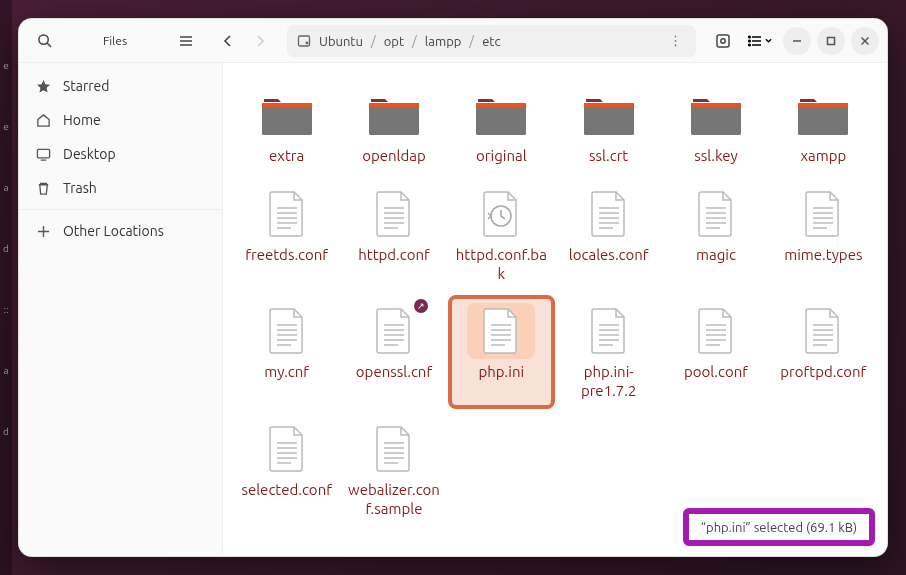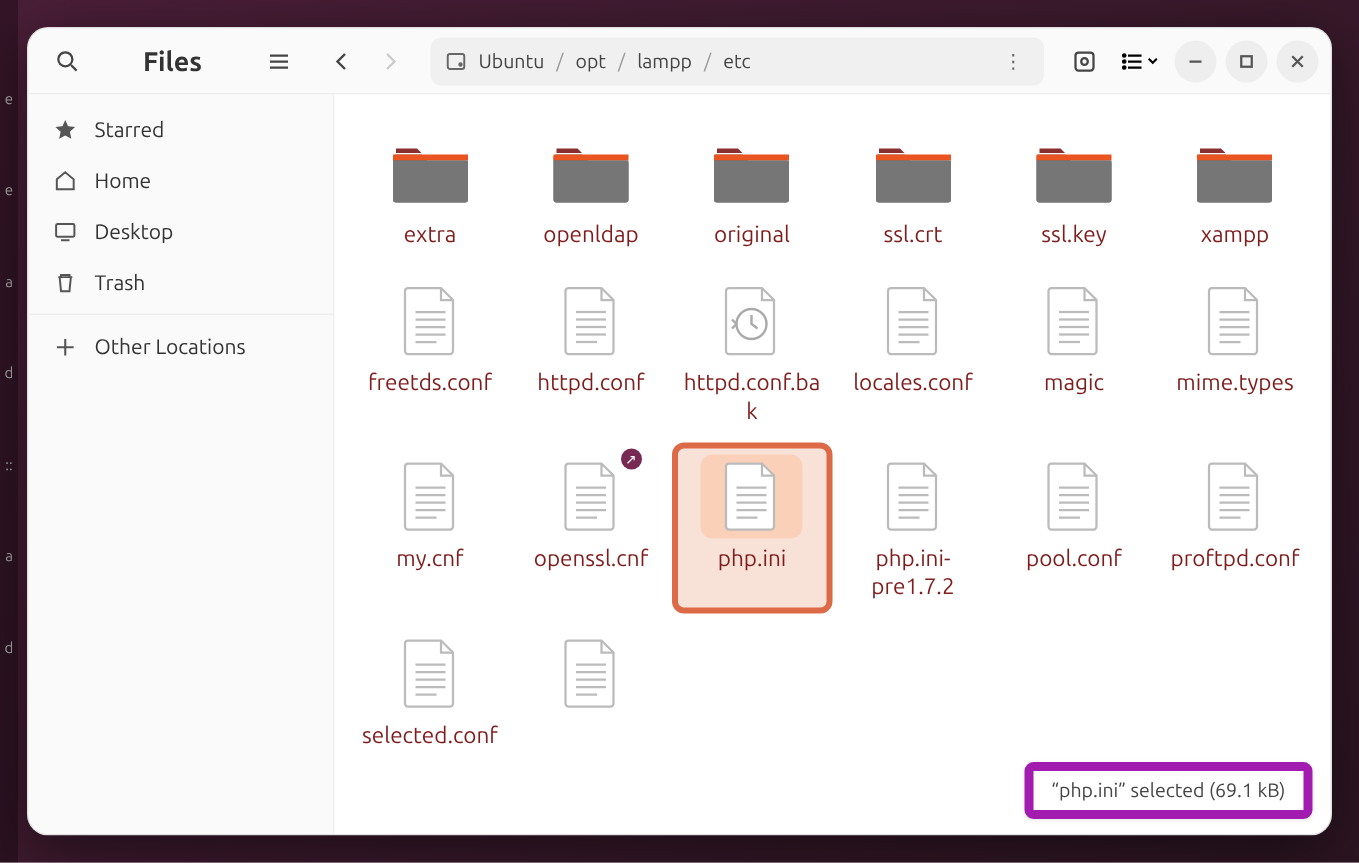--- a/index.html
+++ b/index.html
@@ -4,21 +4,21 @@
 <style>
 * { box-sizing: border-box; margin: 0; padding: 0; font-family: Ubuntu, "Segoe UI", sans-serif; }
 body { background: #3a1a2e; width: 906px; height: 575px; overflow: hidden; position: relative; }
 .desktop { position: absolute; inset: 0; background: linear-gradient(135deg, #4a1f38 0%, #2c1522 100%); }
 .left-dock { position: absolute; left: 0; top: 0; bottom: 0; width: 12px; background: rgba(0,0,0,0.3); display: flex; flex-direction: column; justify-content: flex-start; padding-top: 60px; gap: 50px; }
 .dock-letter { color: #aaa; font-size: 10px; text-align: center; }
 .window { position: absolute; left: 18px; top: 18px; right: 18px; bottom: 18px; background: #fafafa; border-radius: 14px; box-shadow: 0 10px 40px rgba(0,0,0,0.5); display: flex; flex-direction: column; overflow: hidden; border: 1px solid rgba(0,0,0,0.1); }
 .titlebar { height: 44px; display: flex; align-items: center; padding: 0 8px; gap: 6px; background: #fafafa; border-bottom: 1px solid #eee; }
 .tb-left { display: flex; align-items: center; gap: 6px; width: 174px; padding-left: 2px; }
 .icon-btn { width: 30px; height: 30px; border-radius: 6px; display: flex; align-items: center; justify-content: center; color: #444; cursor: pointer; }
-.tb-title { font-weight: 700; font-size: 18px; color: #333; flex: 1; text-align: center; }
+.tb-title { font-weight: 400; font-size: 12px; color: #333; flex: 1; text-align: center; }
 .tb-ham { width: 30px; }
 .nav-arrows { display: flex; gap: 2px; margin-left: 6px; }
 .nav-arrows .icon-btn[disabled] { color: #ccc; cursor: default; }
 .breadcrumb { flex: 1; height: 32px; background: #f0f0f0; border-radius: 7px; display: flex; align-items: center; padding: 0 10px; gap: 4px; font-size: 13px; color: #444; margin: 0 6px; }
 .bc-sep { color: #999; }
 .bc-item { padding: 2px 4px; border-radius: 4px; cursor: pointer; }
 .bc-more { margin-left: auto; color: #666; padding: 0 4px; cursor: pointer; }
 .tb-right { display: flex; align-items: center; gap: 6px; }
 .circ-btn { width: 28px; height: 28px; border-radius: 50%; background: #eee; display: flex; align-items: center; justify-content: center; color: #555; cursor: pointer; }
 .view-combo { display: flex; align-items: center; gap: 2px; padding: 0 4px; }
@@ -467,20 +467,21 @@
     <path d="M27 2 v8 h8" fill="none" stroke="#bbb" stroke-width="1.5"></path>
     <g stroke="#bbb" stroke-width="1.5">
                     <line x1="10" y1="18" x2="30" y2="18"></line>
                     <line x1="10" y1="23" x2="30" y2="23"></line>
                     <line x1="10" y1="28" x2="30" y2="28"></line>
                     <line x1="10" y1="33" x2="30" y2="33"></line>
                     <line x1="10" y1="38" x2="24" y2="38"></line>
                   </g>
   </svg>
 </div>
+              <div class="item-label">webalizer.conf.sample</div>
             </div>
           </div>
         <div class="statusbar">
           <span>“php.ini” selected  (69.1 kB)</span>
         </div>
       </div>
     </div>
   </div>
 </div>
 

